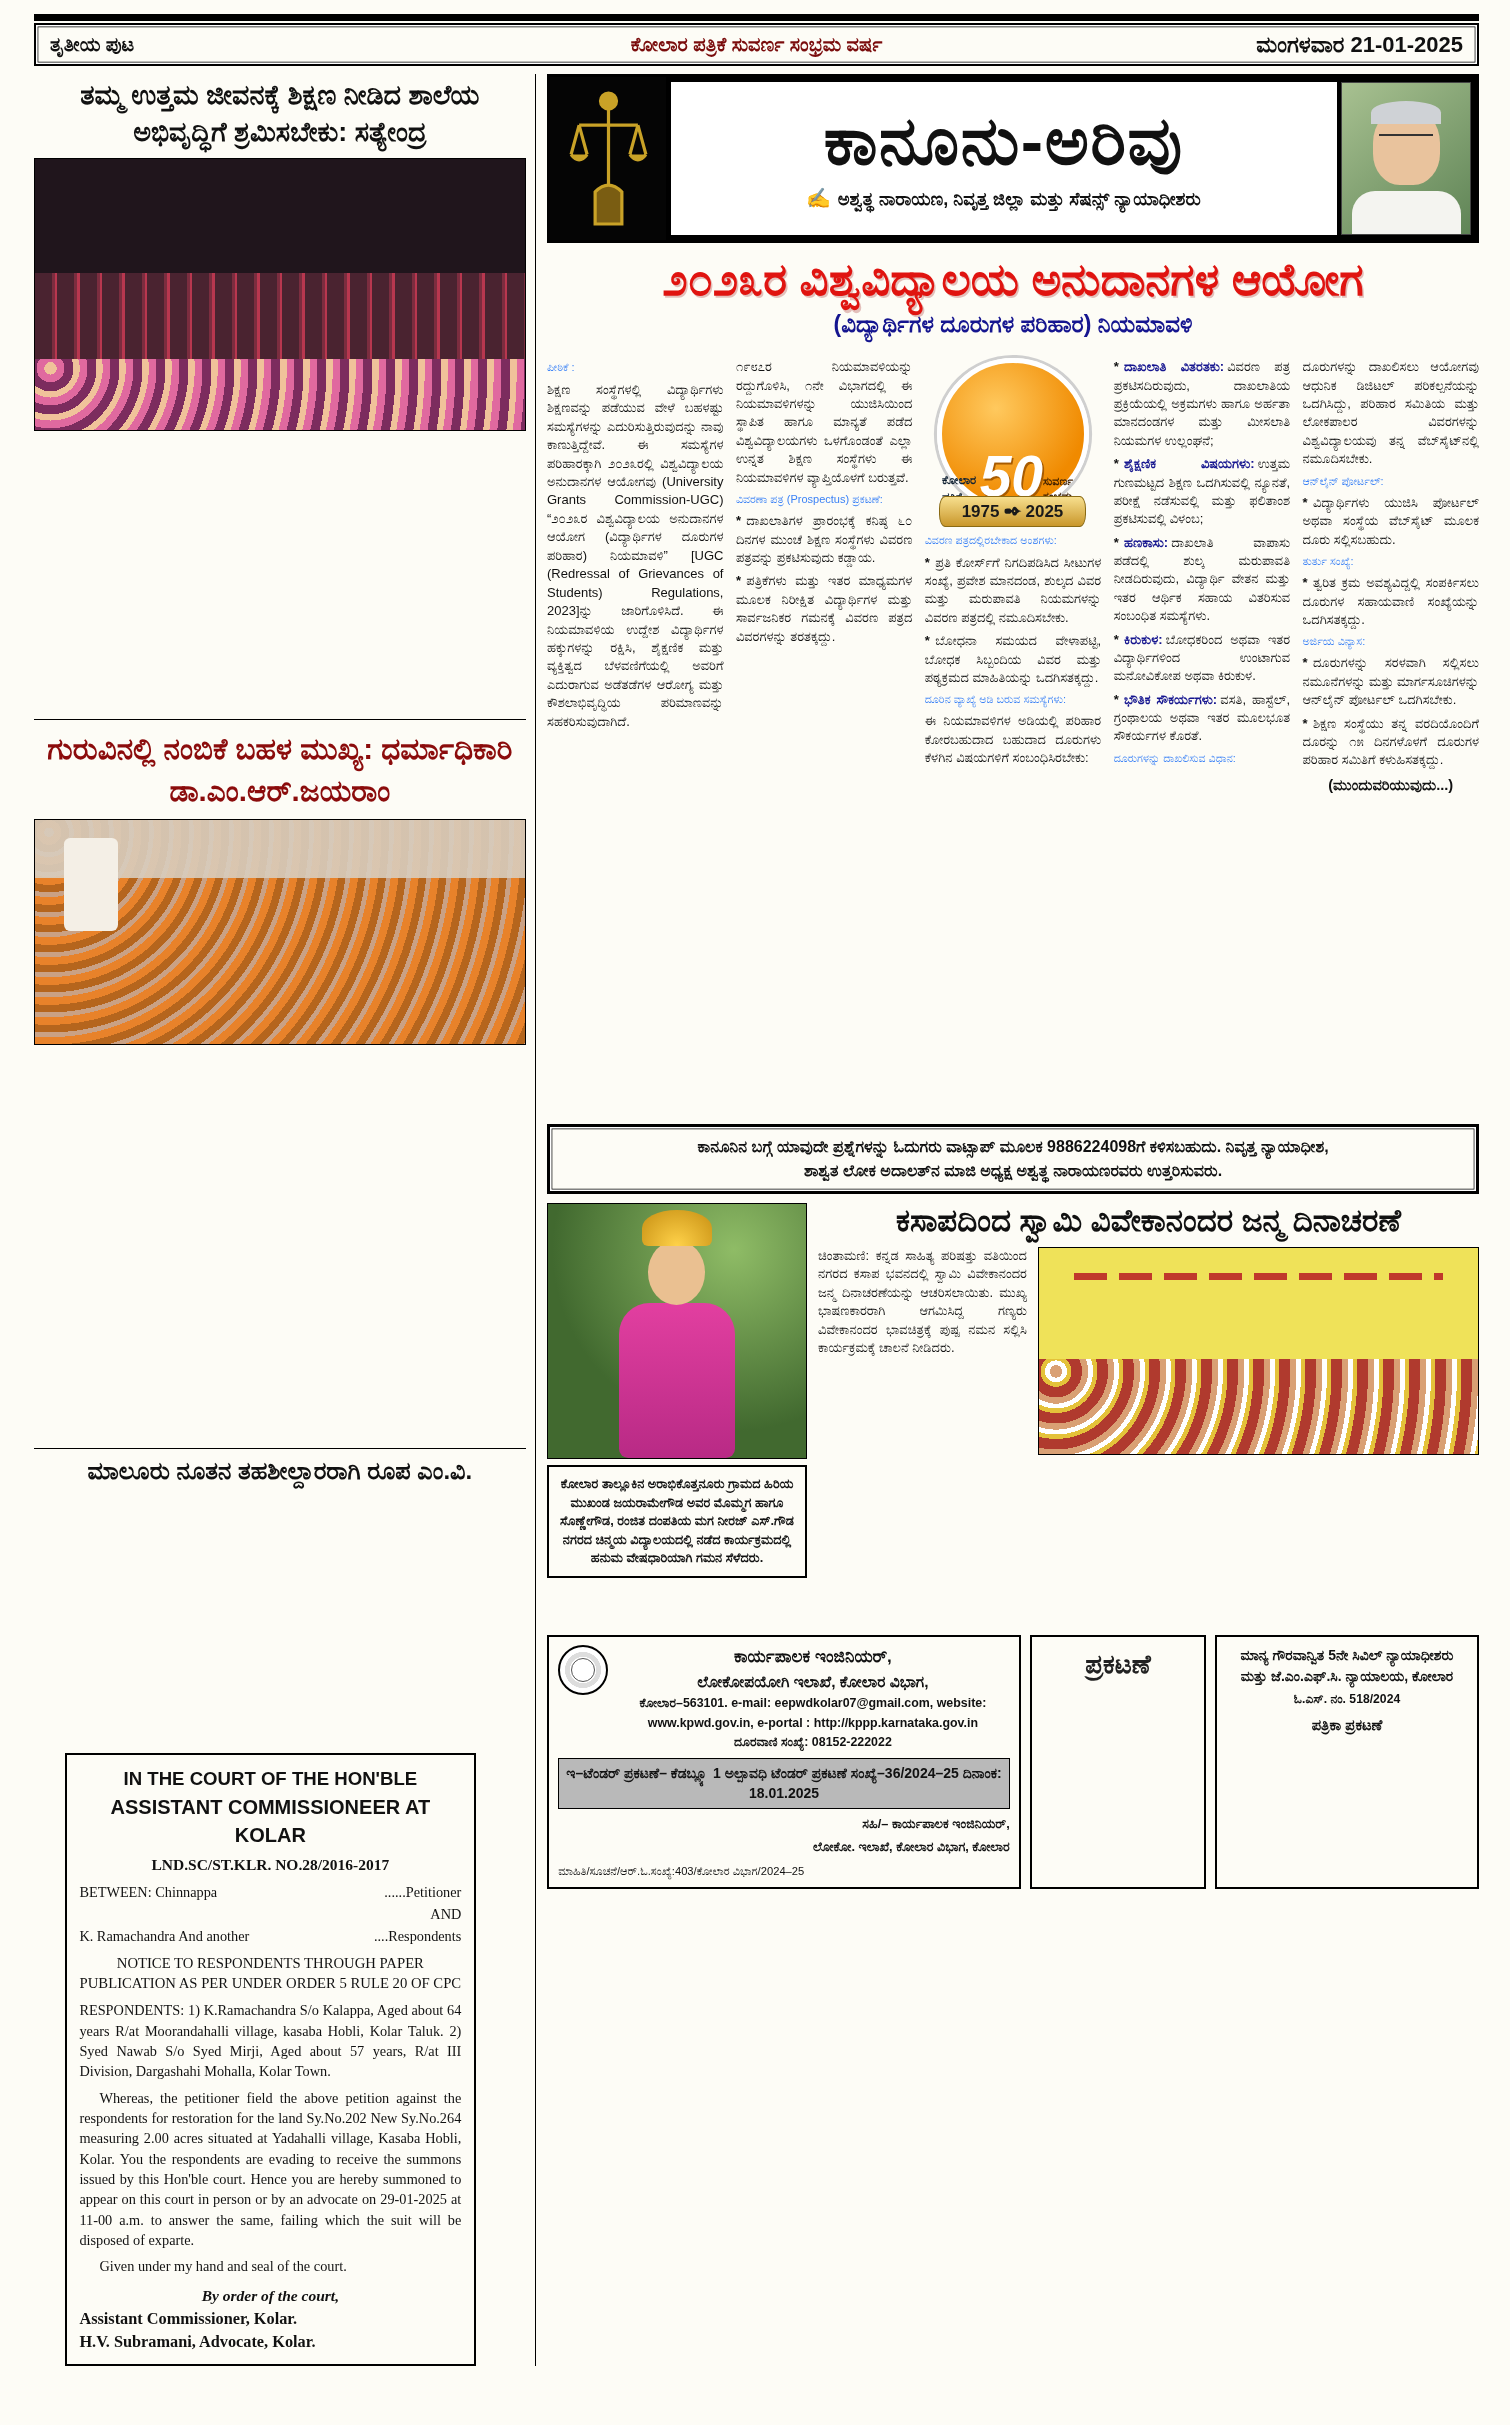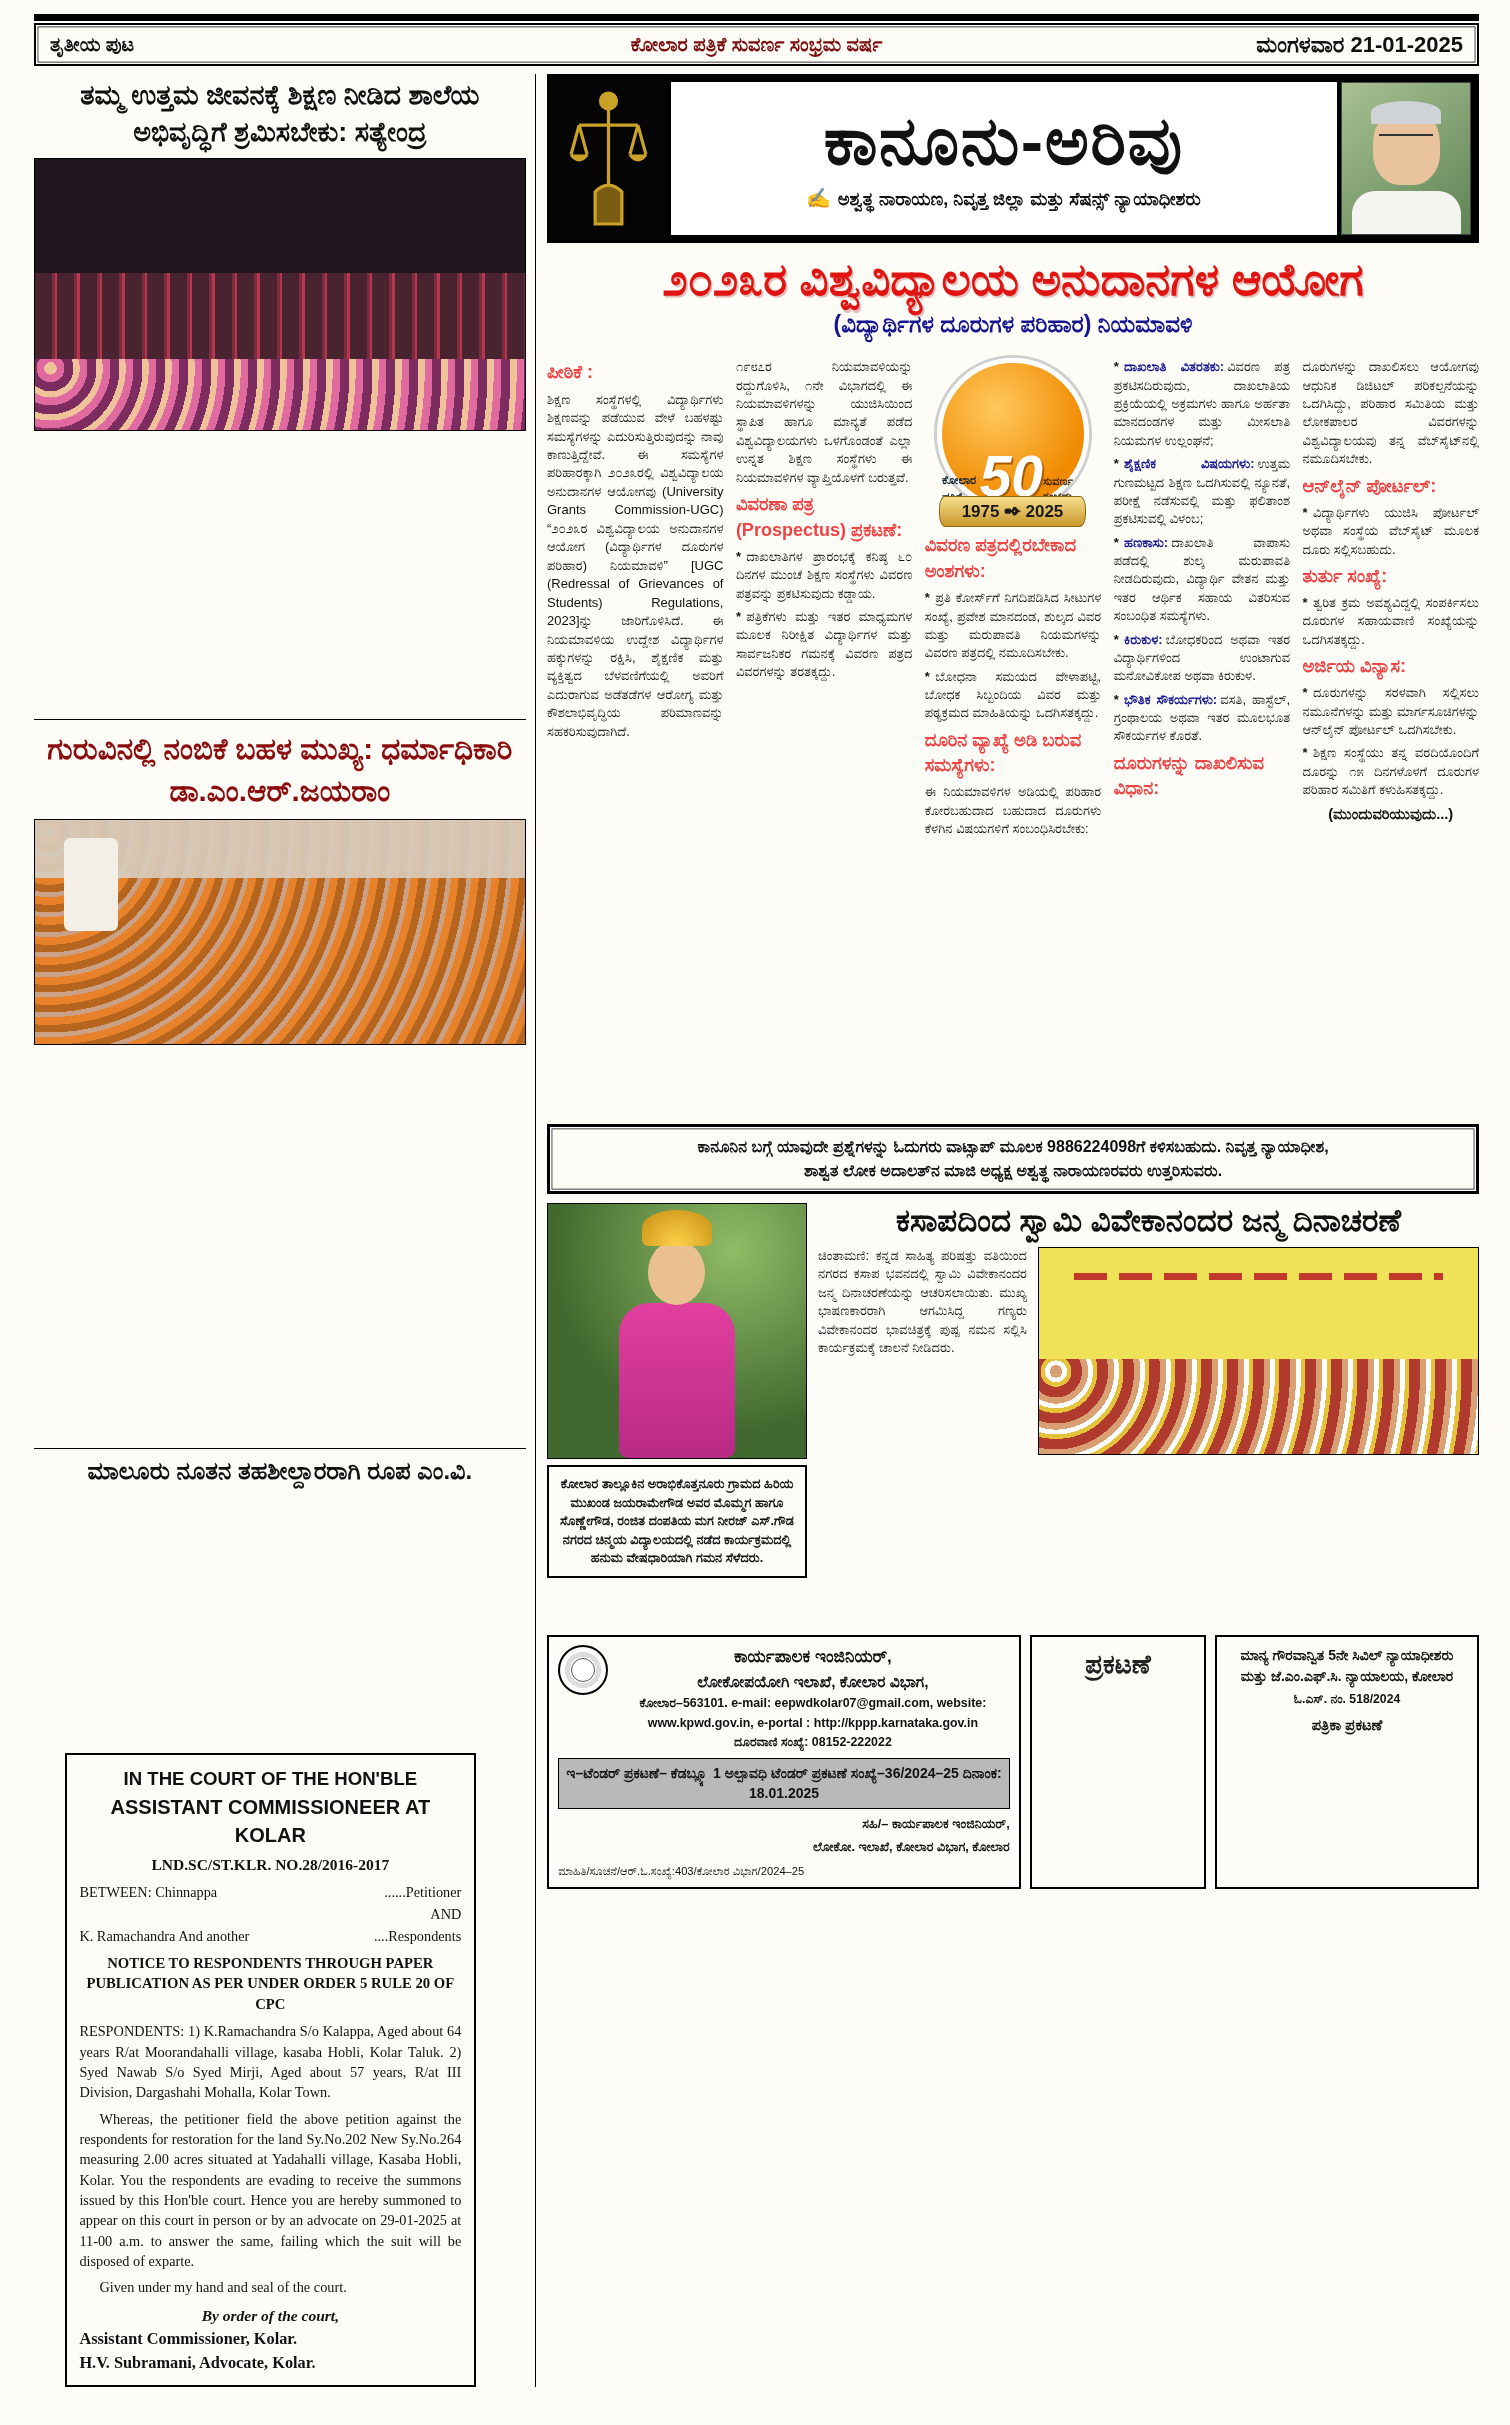--- a/index.html
+++ b/index.html
@@ -39,21 +39,21 @@
   .a2-body{min-height:388px;}
   .a3-body{min-height:248px;}
   
   .en-notice{border:2.3px solid #000;margin:12.4px 50px 0 31px;padding:11px 12.4px;
              font-family:"Liberation Serif",serif;font-size:14.3px;line-height:1.42;}
   .en-notice .t1{font-family:"Liberation Sans",sans-serif;font-weight:bold;text-align:center;font-size:18.6px;}
   .en-notice .t2{font-family:"Liberation Sans",sans-serif;font-weight:bold;text-align:center;font-size:20px;margin-bottom:4.7px;}
   .en-notice .case{font-weight:bold;text-align:center;font-size:15.5px;margin-bottom:6.2px;}
   .en-notice .row{display:flex;justify-content:space-between;}
   .en-notice .mid{text-align:right;margin:1.6px 0;}
-  .en-notice .nh{font-weight:bold;text-align:center;margin:6.2px 0;font-size:14.7px;}
+  .en-notice .nh{font-weight:normal;text-align:center;margin:6.2px 0;font-size:14.7px;}
   .en-notice p{text-align:justify;margin-bottom:6.2px;}
   .en-notice .ind{text-indent:20px;}
   .en-notice .by{font-style:italic;font-weight:bold;text-align:center;font-size:15.5px;margin-top:7.8px;}
   .en-notice .sg{font-weight:bold;text-align:left;font-size:16.3px;}
   
   .masthead{border:3.1px solid #000;background:#000;display:flex;height:169px;}
   .statue{width:116px;flex:none;display:flex;align-items:center;justify-content:center;background:#050505;}
   .mast-center{flex:1;background:#fff;margin:4.7px 0 4.7px 4.7px;display:flex;flex-direction:column;
                align-items:center;justify-content:center;}
   .mast-title{font-size:67px;font-weight:900;letter-spacing:1.6px;line-height:1;}
@@ -69,21 +69,21 @@
         border-top:2.3px solid #333;}
   .author-photo .shirt{position:absolute;left:50%;bottom:0;width:109px;height:43px;margin-left:-54px;
         background:#f4f4f0;border-radius:23px 23px 0 0;}
   
   .lead-hl{font-size:45px;font-weight:900;text-align:center;color:#e01410;
            text-shadow:1.6px 2.3px 0 rgba(150,10,10,.25);margin:11px 0 4px;}
   .lead-sub{font-size:23px;font-weight:bold;text-align:center;color:#15158f;margin-bottom:20px;}
   
   .lead-body{column-count:5;column-gap:12.4px;font-size:13px;line-height:1.42;min-height:760px;}
   .sec{break-inside:avoid-column;margin-bottom:4.7px;}
-  .sec-head{font-weight:bold;color:#ef4444;font-size:18px;margin:2.3px 0 1.6px;}
+  .sec-head{font-weight:normal;color:#3b82f6;font-size:11px;margin:2.3px 0 1.6px;}
   .sec-p{text-align:justify;}
   .mark{font-weight:bold;padding-right:5.4px;}
   .lead-in{color:#15158f;padding-right:3.1px;font-weight:bold;}
   .close{font-weight:bold;text-align:center;font-size:14.7px;margin-top:4.7px;}
   
   .kp-logo{width:164px;height:169px;margin:3.1px auto 6.2px;position:relative;break-inside:avoid;}
   .kp-disc{position:absolute;left:50%;top:0;width:152px;height:152px;margin-left:-76px;border-radius:50%;
            background:radial-gradient(circle at 38% 32%,#ffc95e,#f08a00 70%);
            border:5.4px solid #fff;box-shadow:0 0 0 3.1px #cfcfcf;display:flex;align-items:flex-end;justify-content:center;flex-direction:row;}
   .kp-top{font-size:11.6px;font-weight:bold;color:#123;}

